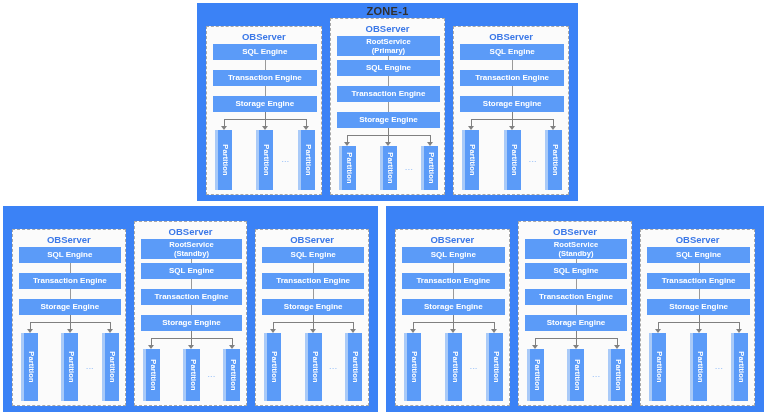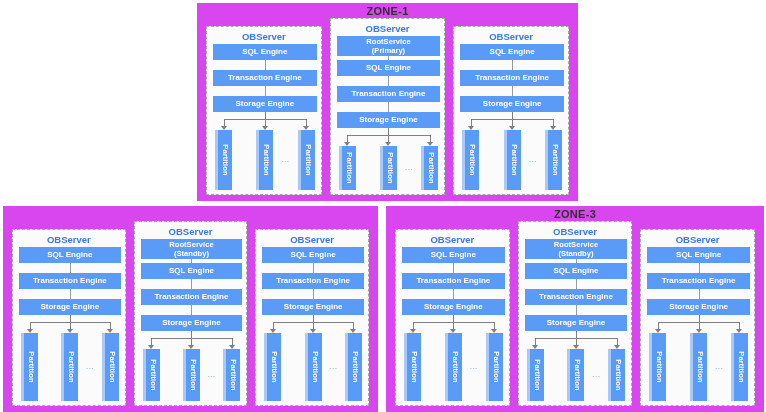--- a/index.html
+++ b/index.html
@@ -18,21 +18,21 @@
   
   #diagram {
     position: relative;
     width: 766px;
     height: 412px;
   }
 
   
   .zone {
     position: absolute;
-    background: #d946ef;
+    background: #3b82f6;
     box-sizing: border-box;
     text-decoration: underline;
   }
   .zone-label {
     position: absolute;
     top: 1px;
     left: 0;
     width: 100%;
     text-align: center;
     font-size: 11px;
@@ -304,21 +304,20 @@
         </div>
         <div class="tree-drop" style="left: 97.1667px; top: 92px; height: 7px;"></div>
         <div class="tree-head" style="left: 94.1667px; top: 99px;"></div>
         <div class="partition" style="left: 88.6667px; top: 103px; width: 17px; height: 68px;">
           <span>Partition</span>
         </div>
         <div class="ellipsis" style="left: 71px; top: 133px; width: 12px; text-align: center;">...</div>
       </div>
     </div>
     <div class="zone" style="left: 386px; top: 206px; width: 378px; height: 206px;">
-      <div class="zone-label">ZONE-3</div>
       <div class="observer" style="left: 9px; top: 23px; width: 114.667px; height: 177px;">
         <div class="observer-title">OBServer</div>
         <div class="ebox" style="left: 6px; top: 17px; width: 102.667px; height: 16px;">SQL Engine</div>
         <div class="ebox" style="left: 6px; top: 43px; width: 102.667px; height: 16px;">Transaction Engine</div>
         <div class="ebox" style="left: 6px; top: 69px; width: 102.667px; height: 16px;">Storage Engine</div>
         <div class="vconn" style="left: 57.3333px; top: 33px; height: 10px;"></div>
         <div class="vconn" style="left: 57.3333px; top: 59px; height: 10px;"></div>
         <div class="tree-stem" style="left: 57.3333px; top: 85px; height: 7px;"></div>
         <div class="tree-bar" style="left: 16.5px; top: 92px; width: 81.6667px;"></div>
         <div class="tree-drop" style="left: 16.5px; top: 92px; height: 7px;"></div>

